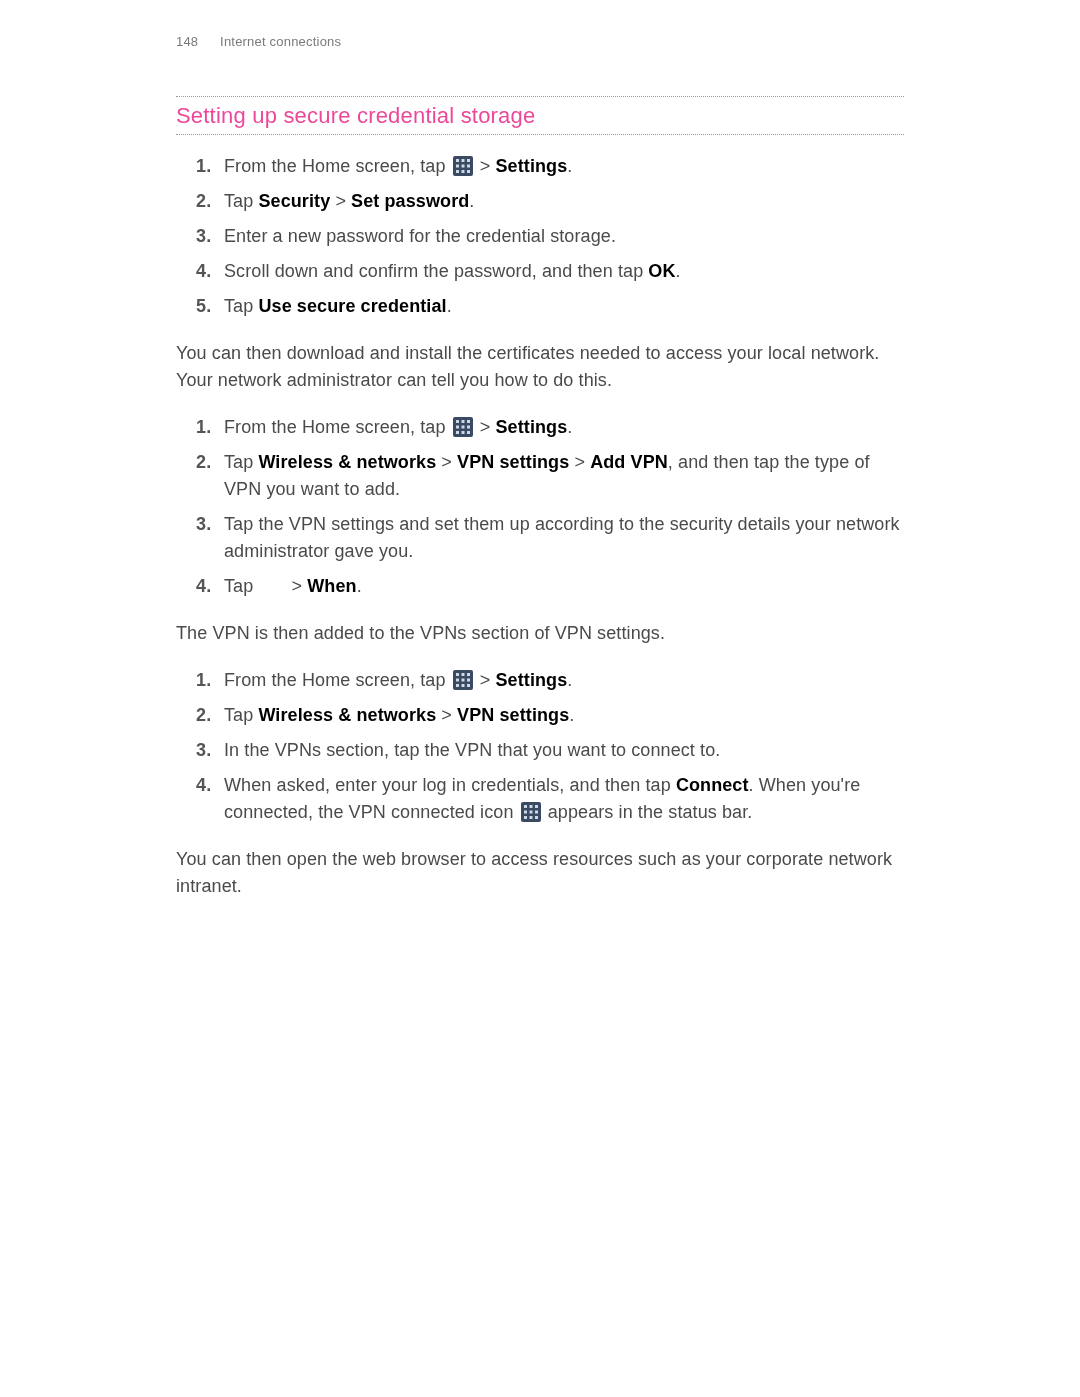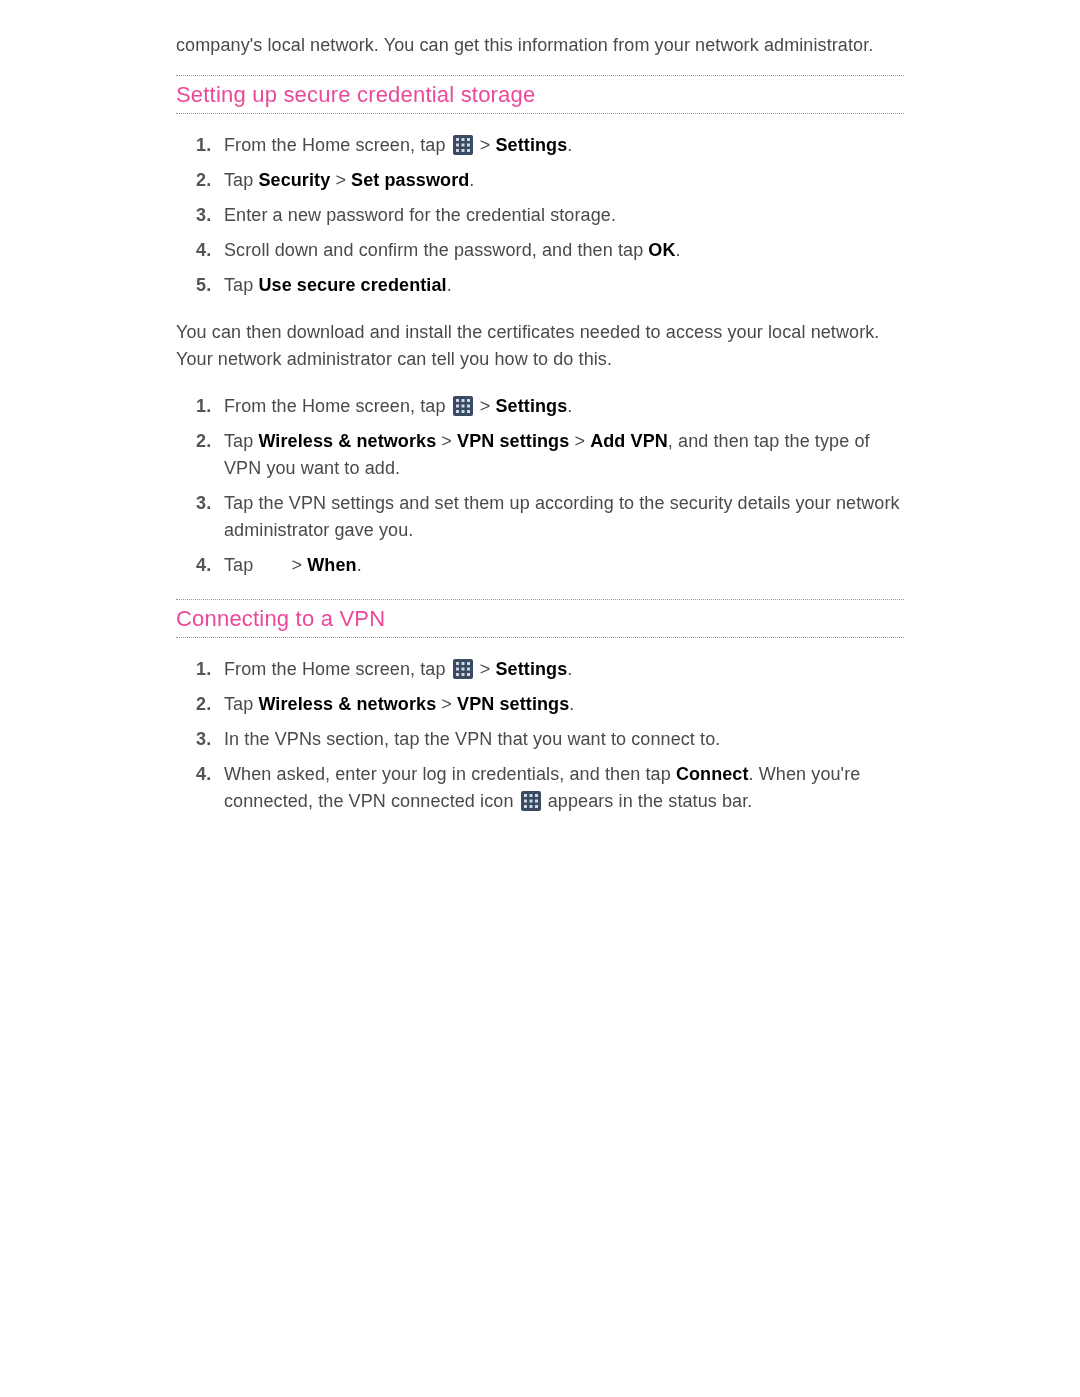--- a/index.html
+++ b/index.html
@@ -76,22 +76,25 @@
   }
   .apps-icon svg { display: block; }
 
   .gap { display:inline-block; width:28px; }
 </style>
 </head>
 <body>
 
 <div class="page">
 
+  <div class="running-head">
+    <span class="pgnum">148</span>
+    <span>Internet connections</span>
+  </div>
 
-  <p class="para">company's local network. You can get this information from your network administrator.</p>
 
   <div class="sect-heading">Setting up secure credential storage</div>
 
   <ol class="steps">
     <li>
       <span>From the Home screen, tap </span><span class="apps-icon"><svg viewBox="0 0 20 20">
             <rect x="0" y="0" width="20" height="20" rx="2" fill="#3a4a63"></rect>
             <g fill="#cfd8e6">
               <rect x="3" y="3" width="3" height="3"></rect>
               <rect x="8.5" y="3" width="3" height="3"></rect>
@@ -139,22 +142,22 @@
     </li>
     <li>
       <span>Tap </span><span class="b">Wireless &amp; networks</span><span> &gt; </span><span class="b">VPN settings</span><span> &gt; </span><span class="b">Add VPN</span><span>, and then tap the type of VPN you want to add.</span>
     </li>
     <li>Tap the VPN settings and set them up according to the security details your network administrator gave you.</li>
     <li>
       <span>Tap </span><span class="gap"></span><span> &gt; </span><span class="b">When</span><span>.</span>
     </li>
   </ol>
 
+  <p class="para">The VPN is then added to the VPNs section of VPN settings.</p>
 
-  <div class="sect-heading">Connecting to a VPN</div>
 
   <ol class="steps">
     <li>
       <span>From the Home screen, tap </span><span class="apps-icon"><svg viewBox="0 0 20 20">
             <rect x="0" y="0" width="20" height="20" rx="2" fill="#3a4a63"></rect>
             <g fill="#cfd8e6">
               <rect x="3" y="3" width="3" height="3"></rect>
               <rect x="8.5" y="3" width="3" height="3"></rect>
               <rect x="14" y="3" width="3" height="3"></rect>
               <rect x="3" y="8.5" width="3" height="3"></rect>
@@ -181,14 +184,15 @@
               <rect x="8.5" y="8.5" width="3" height="3"></rect>
               <rect x="14" y="8.5" width="3" height="3"></rect>
               <rect x="3" y="14" width="3" height="3"></rect>
               <rect x="8.5" y="14" width="3" height="3"></rect>
               <rect x="14" y="14" width="3" height="3"></rect>
             </g>
           </svg></span><span> appears in the status bar.</span>
     </li>
   </ol>
 
+  <p class="para">You can then open the web browser to access resources such as your corporate network intranet.</p>
 
 </div>
 
 </body></html>

